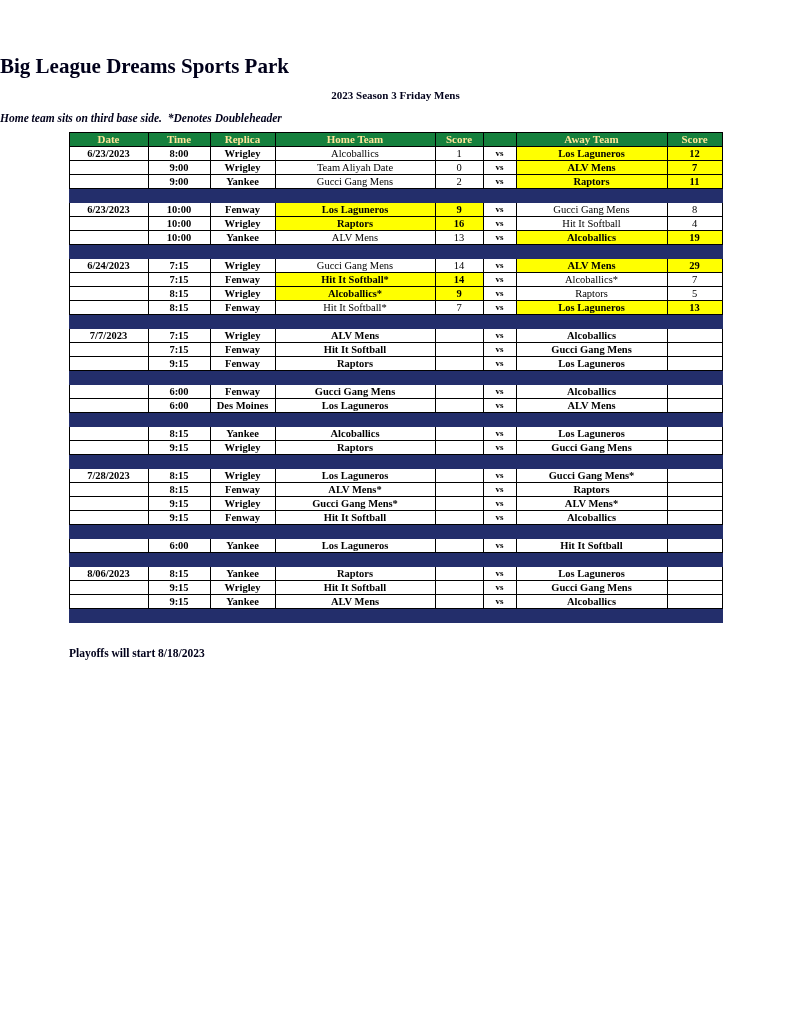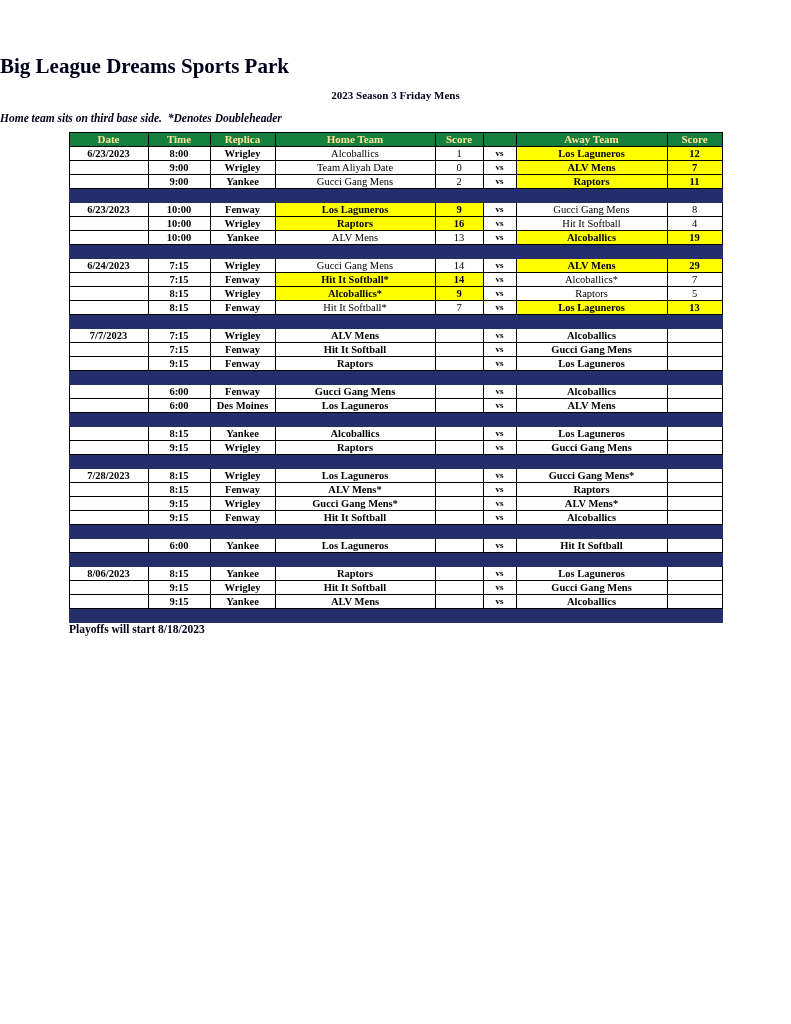--- a/index.html
+++ b/index.html
@@ -60,21 +60,21 @@
     height: 14px;
   }
   .sched td.bold { font-weight: bold; }
   .sched td.hl { background: #FFFF00; }
   .sched td.vs {
     font-weight: bold;
     font-size: 9px;
   }
   .footer {
     width: 653px;
-    margin: 0 auto 0 auto;
+    margin: 24px auto 0 auto;
     font-size: 11.5px;
     font-weight: bold;
     text-align: left;
     color: #00001a;
   }
 </style>
 </head>
 <body>
 
 <div class="page">

